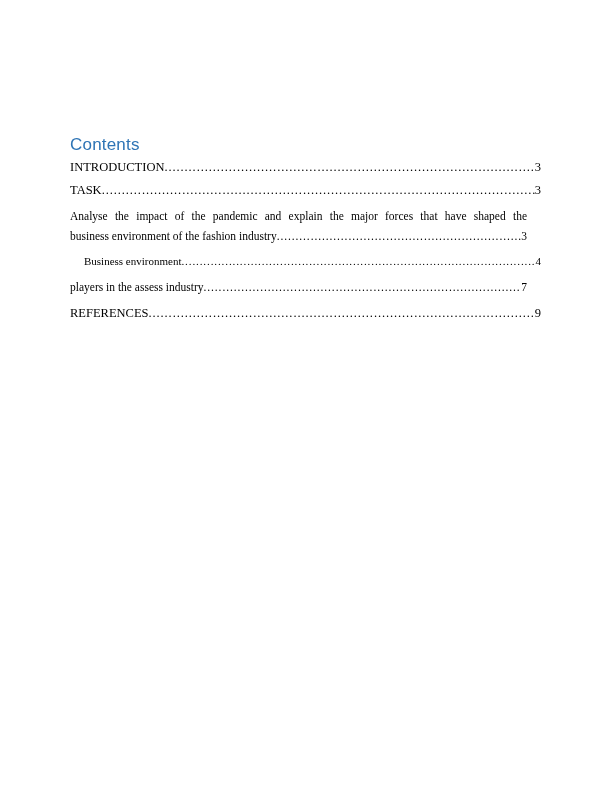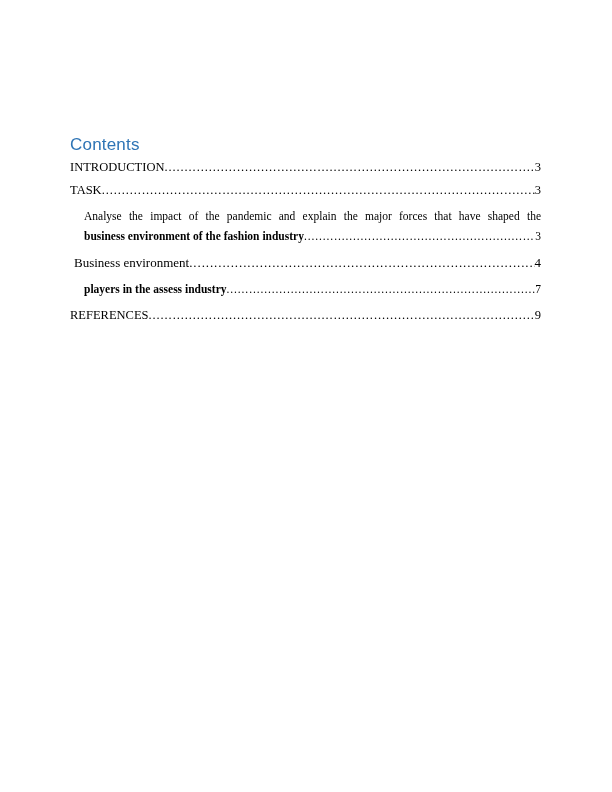--- a/index.html
+++ b/index.html
@@ -44,22 +44,22 @@
     margin-bottom: 10px;
     color: #000;
     text-decoration: none;
     white-space: nowrap;
     overflow: hidden;
   }
   .toc-entry.level-1 {
     margin-left: 0;
   }
   .toc-entry.level-2 {
-    margin-left: 4px;
-    font-size: 13px;
+    margin-left: 14px;
+    font-size: 11px;
   }
   
   .line {
     display: flex;
     align-items: baseline;
     width: 100%;
     text-align: right;
   }
   .line .title {
     white-space: nowrap;
@@ -73,39 +73,37 @@
     letter-spacing: 0.9px;
     color: #000;
   }
   .line .pageno {
     flex: 0 0 auto;
     padding-left: 0px;
   }
   
   .wrap-entry {
     font-size: 11.5px;
-    margin-left: 14px;
     margin-bottom: 10px;
     width: 457px;
   }
   .wrap-entry .first-line {
     text-align: justify;
     text-align-last: justify;
     line-height: 1.75;
   }
   .wrap-entry .last-line {
     display: flex;
     align-items: baseline;
     line-height: 1.75;
     width: 100%;
   }
   .wrap-entry .last-line .title {
     white-space: nowrap;
     flex: 0 0 auto;
-    font-weight: bold;
   }
   .wrap-entry .last-line .leader {
     flex: 1 1 auto;
     overflow: hidden;
     white-space: nowrap;
     letter-spacing: 0.9px;
   }
   .wrap-entry .last-line .pageno {
     flex: 0 0 auto;
   }

